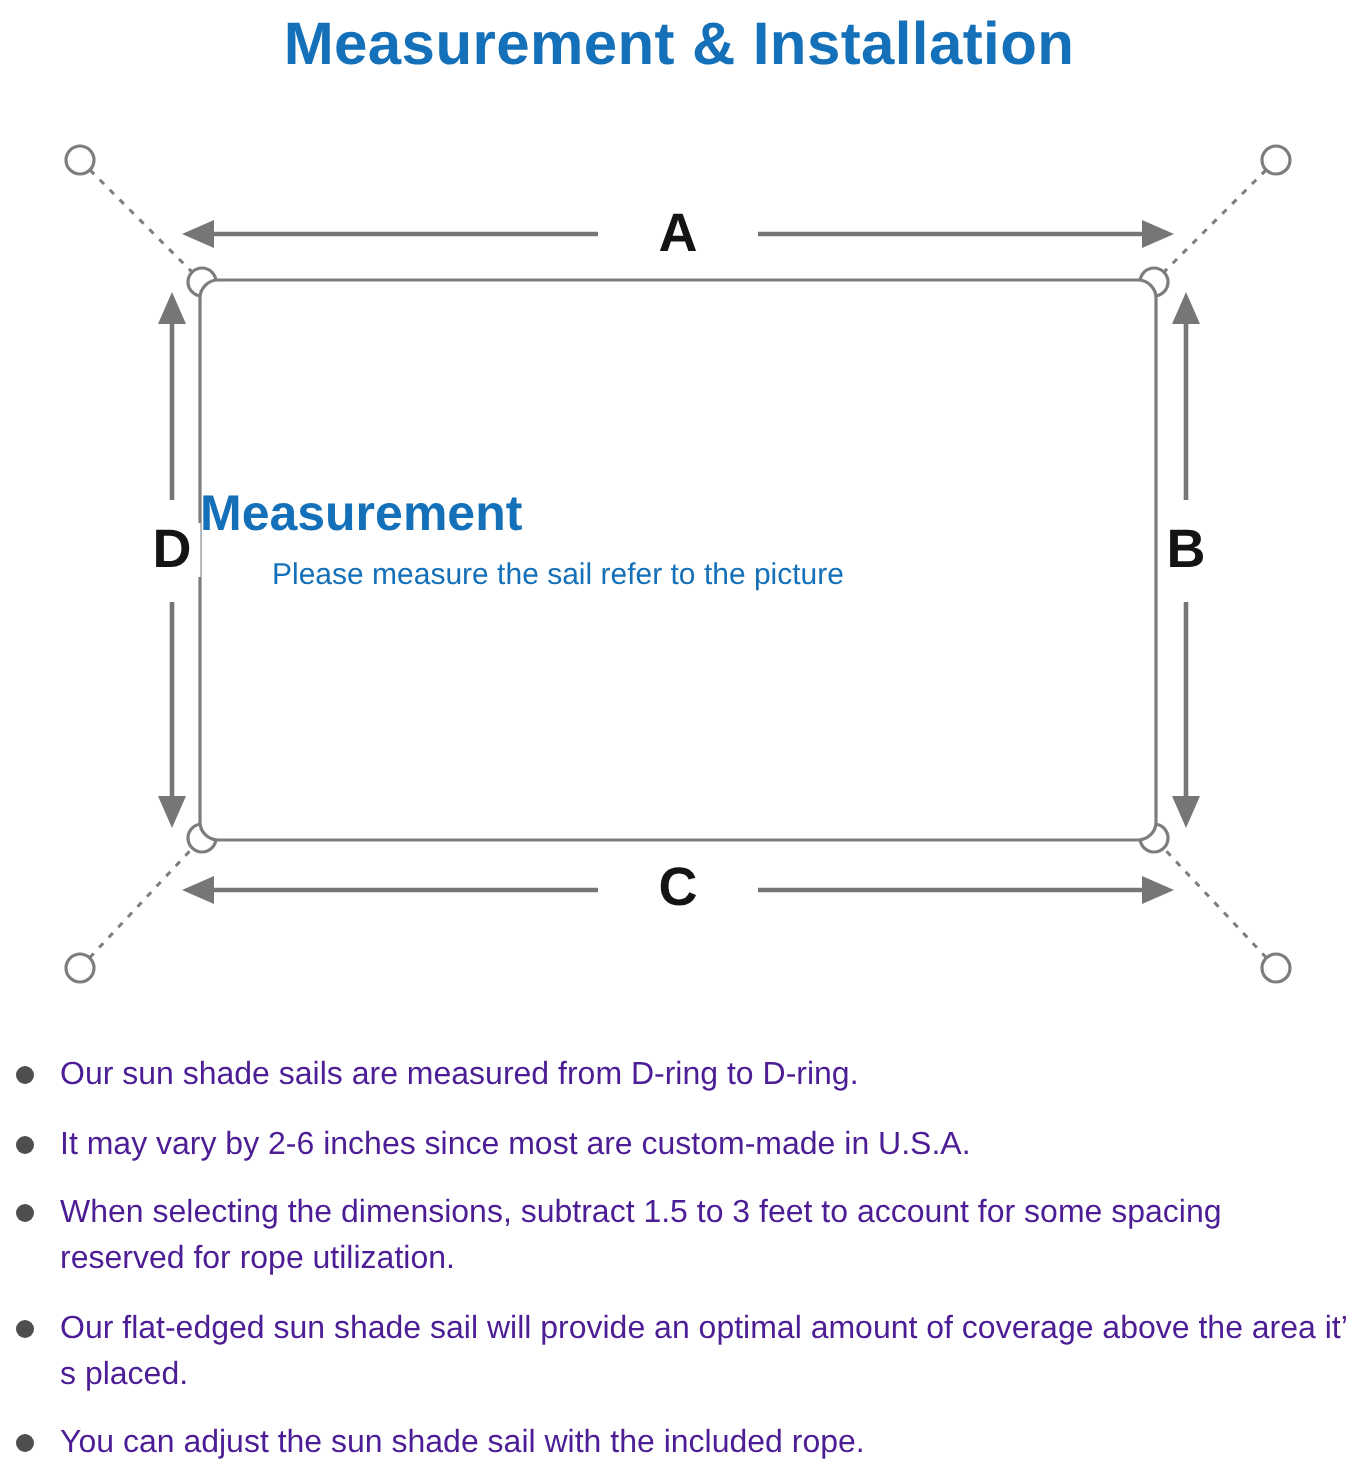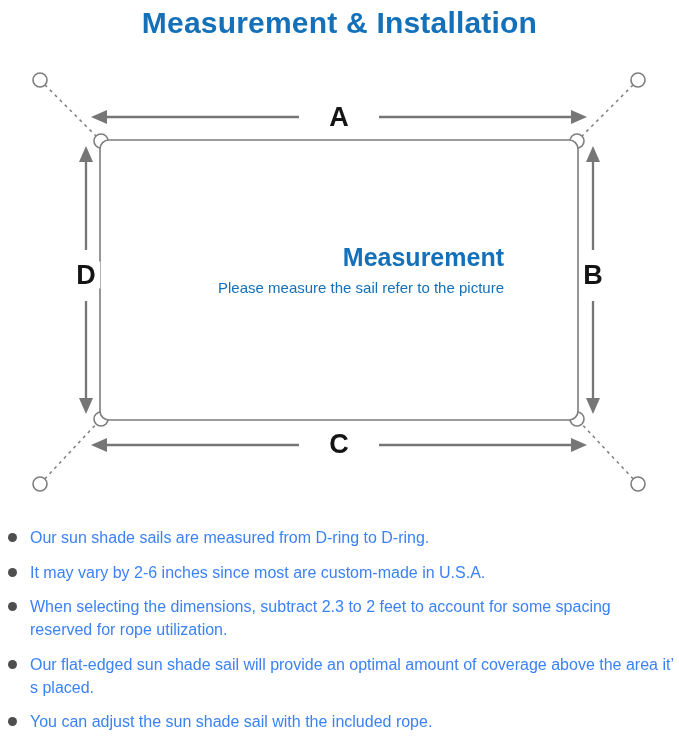--- a/index.html
+++ b/index.html
@@ -21,32 +21,32 @@
     position:absolute;transform:translate(-50%,-50%);
     font-size:27px;font-weight:700;color:#141414;line-height:1;
     background:#ffffff;padding:0 4px;
   }
   .label-a{left:339px;top:117px;}
   .label-b{left:593px;top:275px;}
   .label-c{left:339px;top:444px;}
   .label-d{left:86px;top:275px;}
   .center-text{
     position:absolute;top:242px;left:100px;width:404px;
-    text-align:right;color:#1470b8;
+    text-align:left;color:#1470b8;
   }
   .center-heading{font-size:25px;font-weight:700;line-height:1.2;}
   .center-subtitle{font-size:15px;margin-top:7px;line-height:1.2;padding-left:36px;}
   .notes{
     position:absolute;top:527px;left:0;width:679px;
     margin:0;padding:0 4px 0 0;list-style:none;box-sizing:border-box;
   }
   .notes li{
     position:relative;
     padding-left:30px;margin-bottom:12px;
-    font-size:16px;line-height:1.42;color:#3b82f6;
+    font-size:16px;line-height:1.42;color:#4c1d95;
   }
   .dot{
     position:absolute;left:8px;top:6px;
     width:9px;height:9px;border-radius:50%;
     background:#4e4e4e;
   }
 </style>
 </head>
 <body>
 
@@ -122,21 +122,21 @@
     <li>
       <span class="dot"></span>
       <span>Our sun shade sails are measured from D-ring to D-ring.</span>
     </li>
     <li>
       <span class="dot"></span>
       <span>It may vary by 2-6 inches since most are custom-made in U.S.A.</span>
     </li>
     <li>
       <span class="dot"></span>
-      <span>When selecting the dimensions, subtract 2.3 to 2 feet to account for some spacing reserved for rope utilization.</span>
+      <span>When selecting the dimensions, subtract 1.5 to 3 feet to account for some spacing reserved for rope utilization.</span>
     </li>
     <li>
       <span class="dot"></span>
       <span>Our flat-edged sun shade sail will provide an optimal amount of coverage above the area it’ s placed.</span>
     </li>
     <li>
       <span class="dot"></span>
       <span>You can adjust the sun shade sail with the included rope.</span>
     </li>
   </ul>

